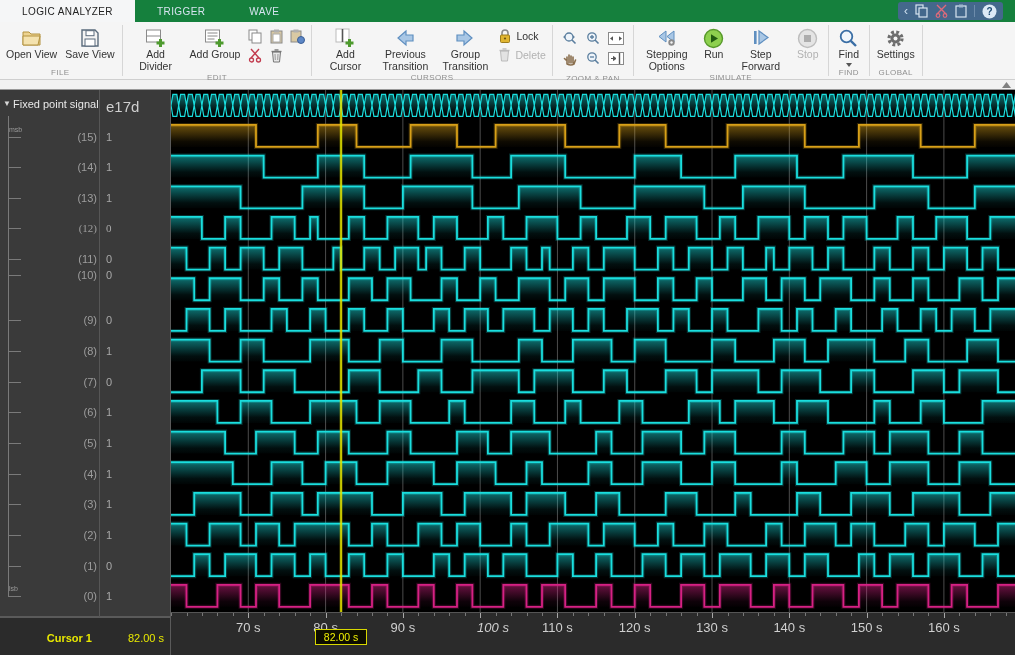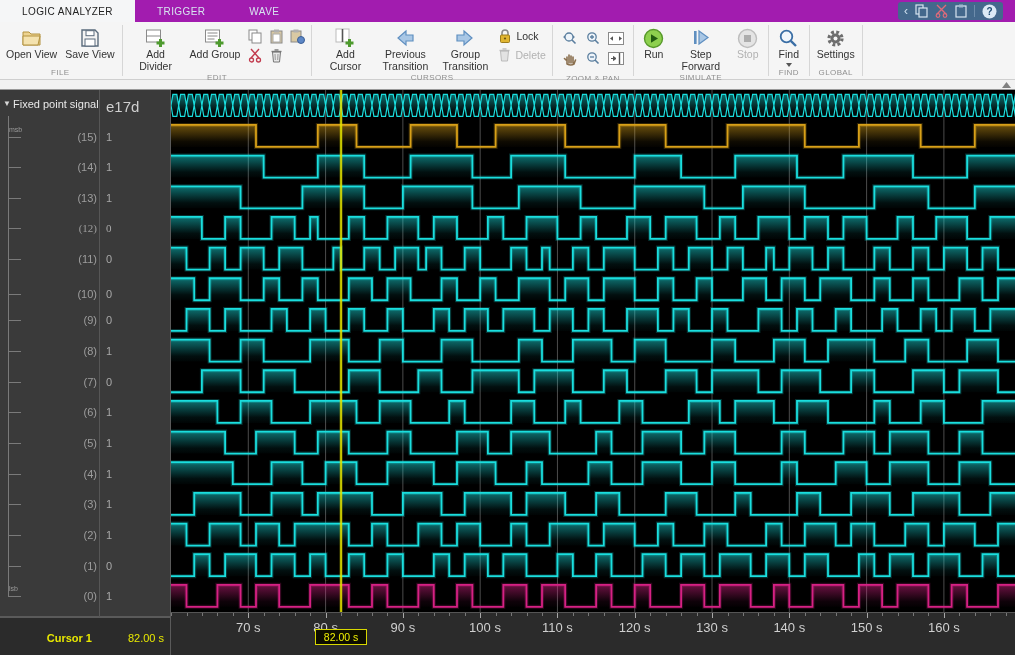--- a/index.html
+++ b/index.html
@@ -1,21 +1,21 @@
 <!DOCTYPE html>
 <html><head>
 <meta charset="utf-8">
 <style>
   * { margin:0; padding:0; box-sizing:border-box; }
   html,body { width:1015px; height:655px; overflow:hidden; background:#2b2b2b;
               font-family:"Liberation Sans", sans-serif; }
   .app { position:absolute; inset:0; width:1015px; height:655px; }
 
   
-  .tabbar { position:absolute; left:0; top:0; width:1015px; height:22px; background:#a21caf; display:flex; }
+  .tabbar { position:absolute; left:0; top:0; width:1015px; height:22px; background:#15803d; display:flex; }
   .tab { height:22px; padding:0 22px; display:flex; align-items:center; justify-content:center;
          color:#d7e4f0; font-size:10px; letter-spacing:.4px; cursor:default; }
   .tab.active { background:#f5f6f7; color:#222; }
   .qat { position:absolute; right:12px; top:2px; height:18px; background:#44688c; border-radius:3px;
          display:flex; align-items:center; padding:0 6px; gap:7px; }
   .qat .chev { color:#cfe0ee; font-size:12px; line-height:18px; }
   .qat .qsep { width:1px; height:12px; background:#6d8cab; }
 
   
   .toolstrip { position:absolute; left:0; top:22px; width:1015px; height:58px; background:#f5f5f5;
@@ -315,20 +315,31 @@
           </span>
       </div>
       <div class="sec-label">ZOOM &amp; PAN</div>
     </div>
     <div class="vsep"></div>
 
     <div class="section">
       <div class="sec-body">
         <div class="bigbtn">
           <div class="icn">
+              <svg width="22" height="20" viewBox="0 0 22 20">
+                <path d="M10 3 L3 8.5 L10 14 Z" fill="#a9c7e5" stroke="#5f8fc0"></path>
+                <path d="M18 3 L11 8.5 L18 14 Z" fill="#a9c7e5" stroke="#5f8fc0"></path>
+                <circle cx="15.5" cy="14.5" r="3.2" fill="#8a8a8a"></circle>
+                <circle cx="15.5" cy="14.5" r="1.2" fill="#f5f5f5"></circle>
+              </svg>
+            </div>
+          <div class="blabel">Stepping Options</div>
+        </div>
+        <div class="bigbtn">
+          <div class="icn">
               <svg width="21" height="21" viewBox="0 0 21 21">
                 <circle cx="10.5" cy="10.5" r="9" fill="#8dd04e" stroke="#57992a" stroke-width="1.4"></circle>
                 <path d="M8 6.2 L15 10.5 L8 14.8 Z" fill="#205c10"></path>
               </svg>
             </div>
           <div class="blabel">Run</div>
         </div>
         <div class="bigbtn">
           <div class="icn">
               <svg width="22" height="20" viewBox="0 0 22 20">
@@ -422,21 +433,21 @@
         <div class="bitrow" style="top: 123.48px; font-family: Liberation Serif, serif;">
           <span class="stub" style="top:15px"></span>
           <span class="bitname" style="top:9px">(12)</span>
           <span class="bitval" style="top:9px">0</span>
         </div>
         <div class="bitrow" style="top: 154.14px;">
           <span class="stub" style="top:15px"></span>
           <span class="bitname" style="top:9px">(11)</span>
           <span class="bitval" style="top:9px">0</span>
         </div>
-        <div class="bitrow" style="top: 189px;">
+        <div class="bitrow" style="top: 170px;">
           <span class="stub" style="top:15px"></span>
           <span class="bitname" style="top:9px">(10)</span>
           <span class="bitval" style="top:9px">0</span>
         </div>
         <div class="bitrow" style="top: 215.46px;">
           <span class="stub" style="top:15px"></span>
           <span class="bitname" style="top:9px">(9)</span>
           <span class="bitval" style="top:9px">0</span>
         </div>
         <div class="bitrow" style="top: 246.12px;">
@@ -664,21 +675,21 @@
       <div class="tick minor" style="left: 742px; height: 3px;"></div>
       <div class="tick minor" style="left: 757.4px; height: 3px;"></div>
       <div class="tick" style="left: 772.9px; height: 5px;"></div>
       <div class="tick minor" style="left: 788.4px; height: 3px;"></div>
       <div class="tick minor" style="left: 803.8px; height: 3px;"></div>
       <div class="tick minor" style="left: 819.3px; height: 3px;"></div>
       <div class="tick minor" style="left: 834.7px; height: 3px;"></div>
       <div class="ticklabel" style="left: 77.3px;">70 s</div>
       <div class="ticklabel" style="left: 154.6px;">80 s</div>
       <div class="ticklabel" style="left: 231.9px;">90 s</div>
-      <div class="ticklabel" style="left: 314px;">100 s</div>
+      <div class="ticklabel" style="left: 322px; font-style: italic;">100 s</div>
       <div class="ticklabel" style="left: 386.4px;">110 s</div>
       <div class="ticklabel" style="left: 463.7px;">120 s</div>
       <div class="ticklabel" style="left: 541px;">130 s</div>
       <div class="ticklabel" style="left: 618.3px;">140 s</div>
       <div class="ticklabel" style="left: 695.6px;">150 s</div>
       <div class="ticklabel" style="left: 772.9px;">160 s</div>
     </div>
 
   <div class="statusleft">
     <span class="cursor-name">Cursor 1</span>

